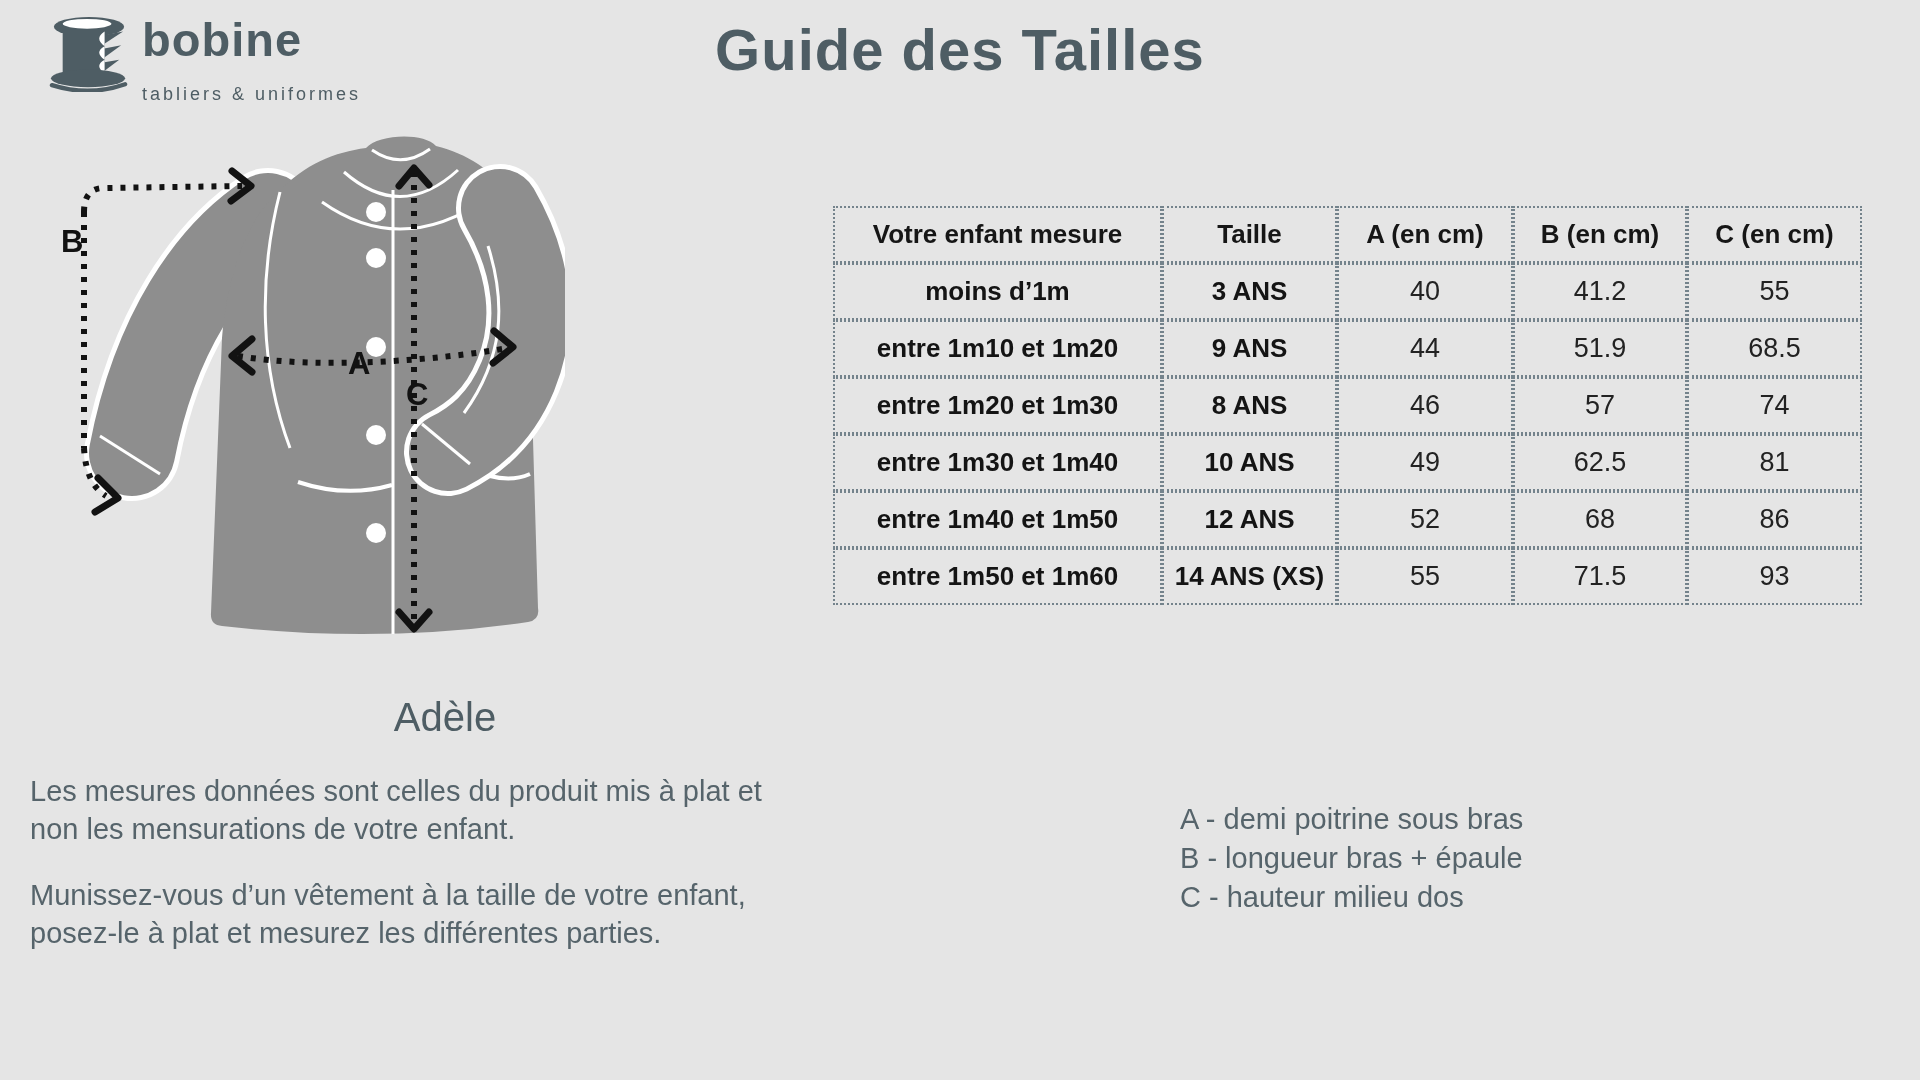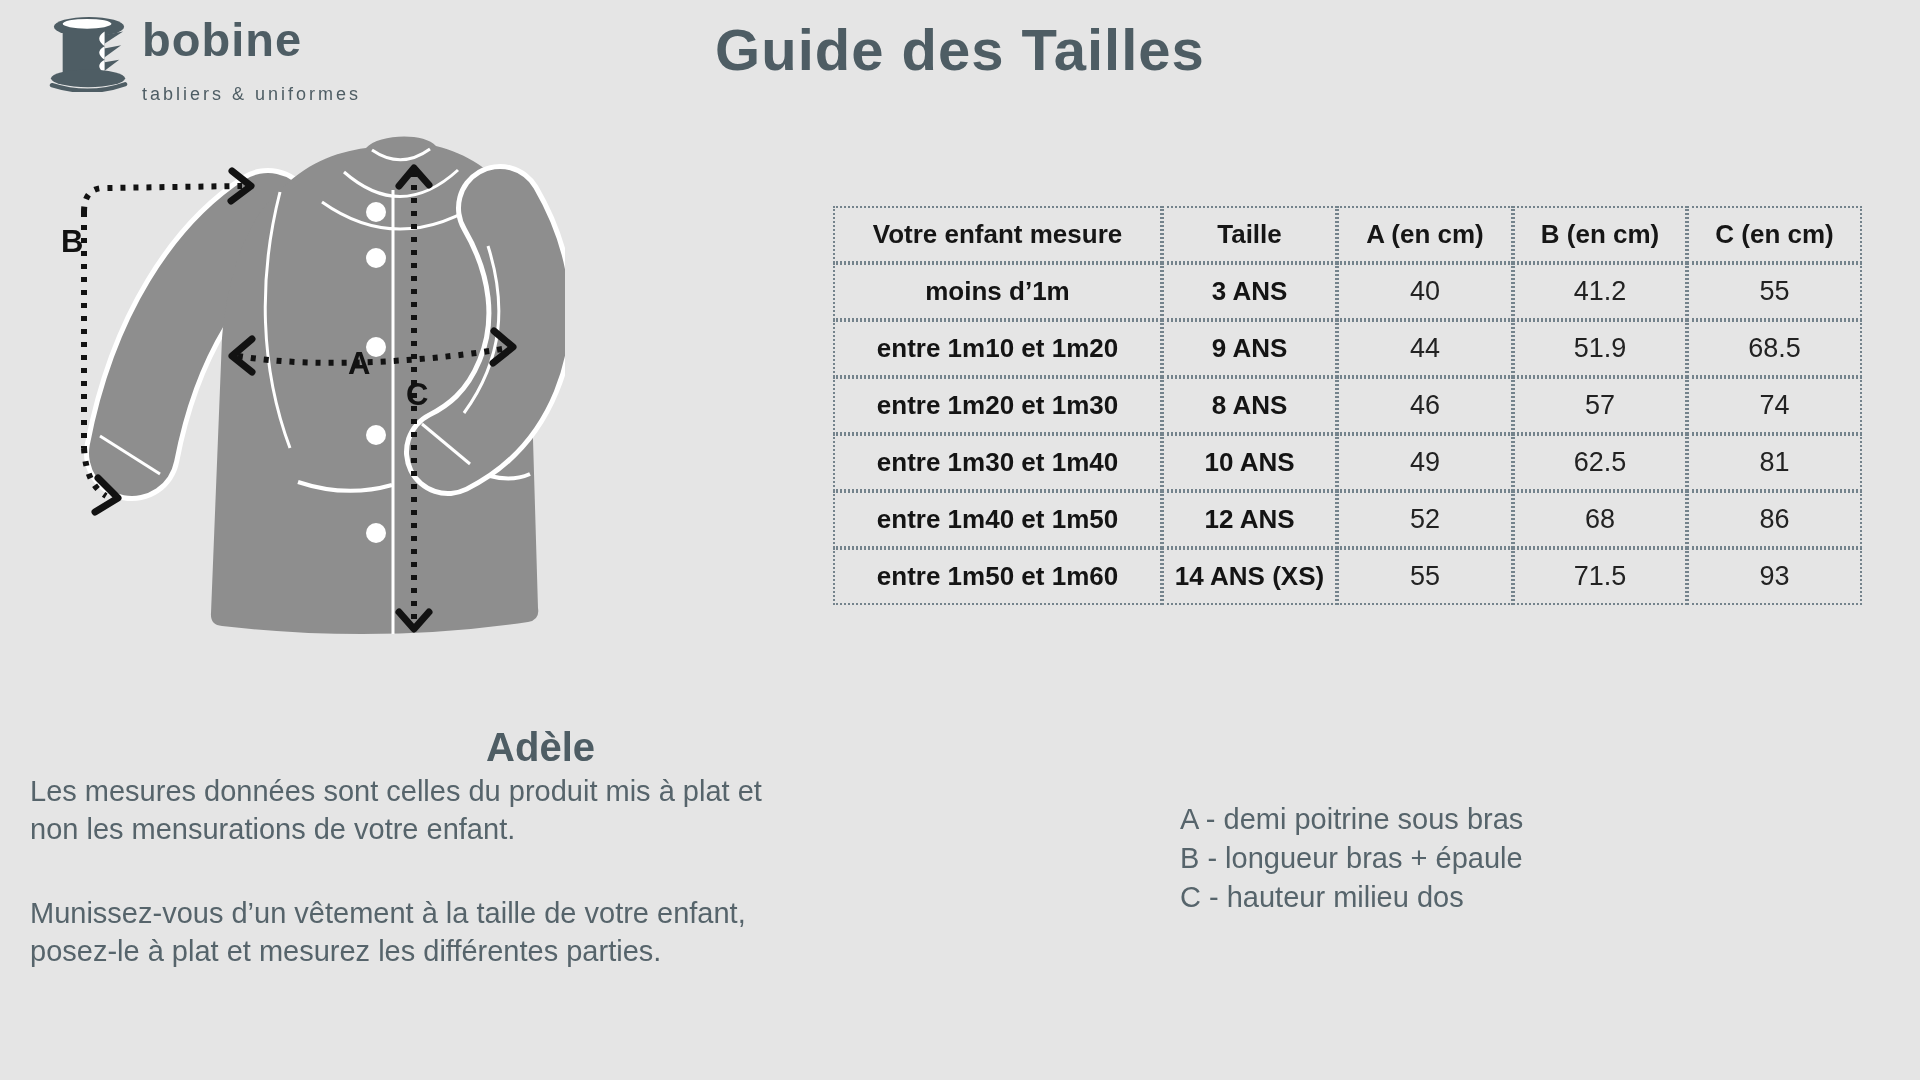--- a/index.html
+++ b/index.html
@@ -14,27 +14,27 @@
   .logo-tag{font-size:18px;font-weight:500;letter-spacing:3px;color:#4e5d64;margin-top:18px;}
 
   
   .page-title{position:absolute;left:0;right:0;top:16px;text-align:center;
               font-size:58px;font-weight:800;color:#4e5d64;letter-spacing:1px;}
 
   
   .coat{position:absolute;left:60px;top:128px;width:505px;height:520px;}
 
   
-  .product-name{position:absolute;left:295px;top:725px;width:300px;text-align:right;
-                font-size:40px;font-weight:700;color:#4e5d64;}
+  .product-name{position:absolute;left:295px;top:695px;width:300px;text-align:center;
+                font-size:40px;font-weight:400;color:#4e5d64;}
 
   
   .notes{position:absolute;left:30px;top:772px;width:900px;text-align:left;
          font-size:29px;line-height:38px;color:#56646b;}
-  .notes .para2{margin-top:46px;}
+  .notes .para2{margin-top:28px;}
 
   
   .legend{position:absolute;left:1180px;top:800px;font-size:29px;line-height:39px;color:#56646b;}
 
   
   .size-table{position:absolute;left:833px;top:206px;}
   table{border-collapse:separate;border-spacing:0;table-layout:fixed;width:1029px;}
   th,td{border:2px dotted #74838c;height:53px;text-align:center;vertical-align:middle;
         color:#161616;padding:0 4px;overflow:hidden;}
   th{font-size:26px;font-weight:700;}

